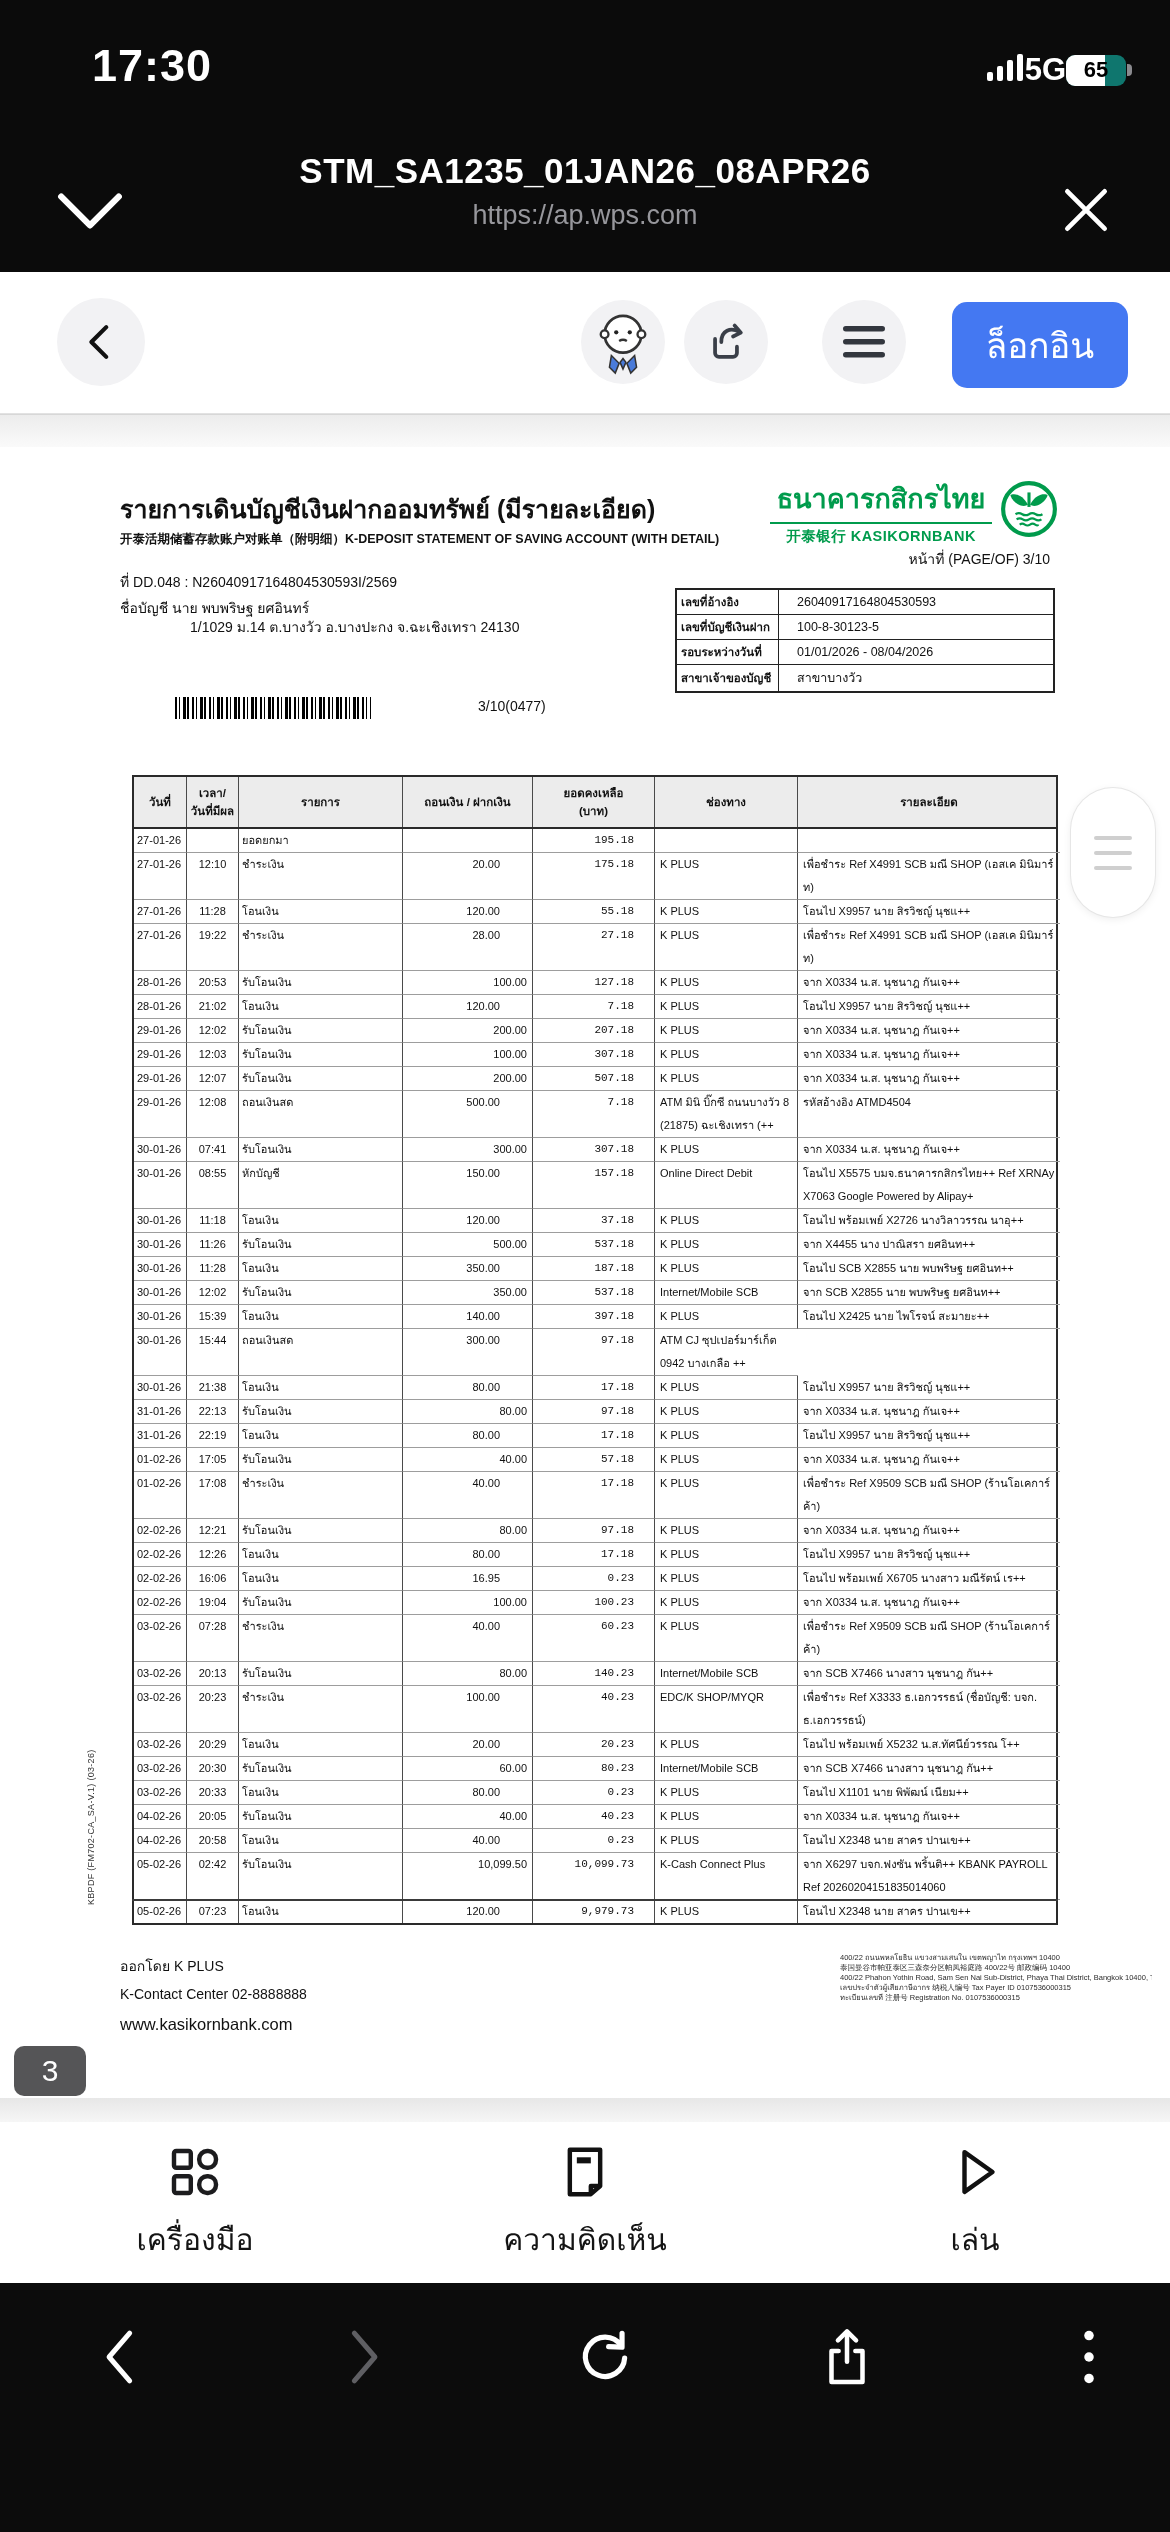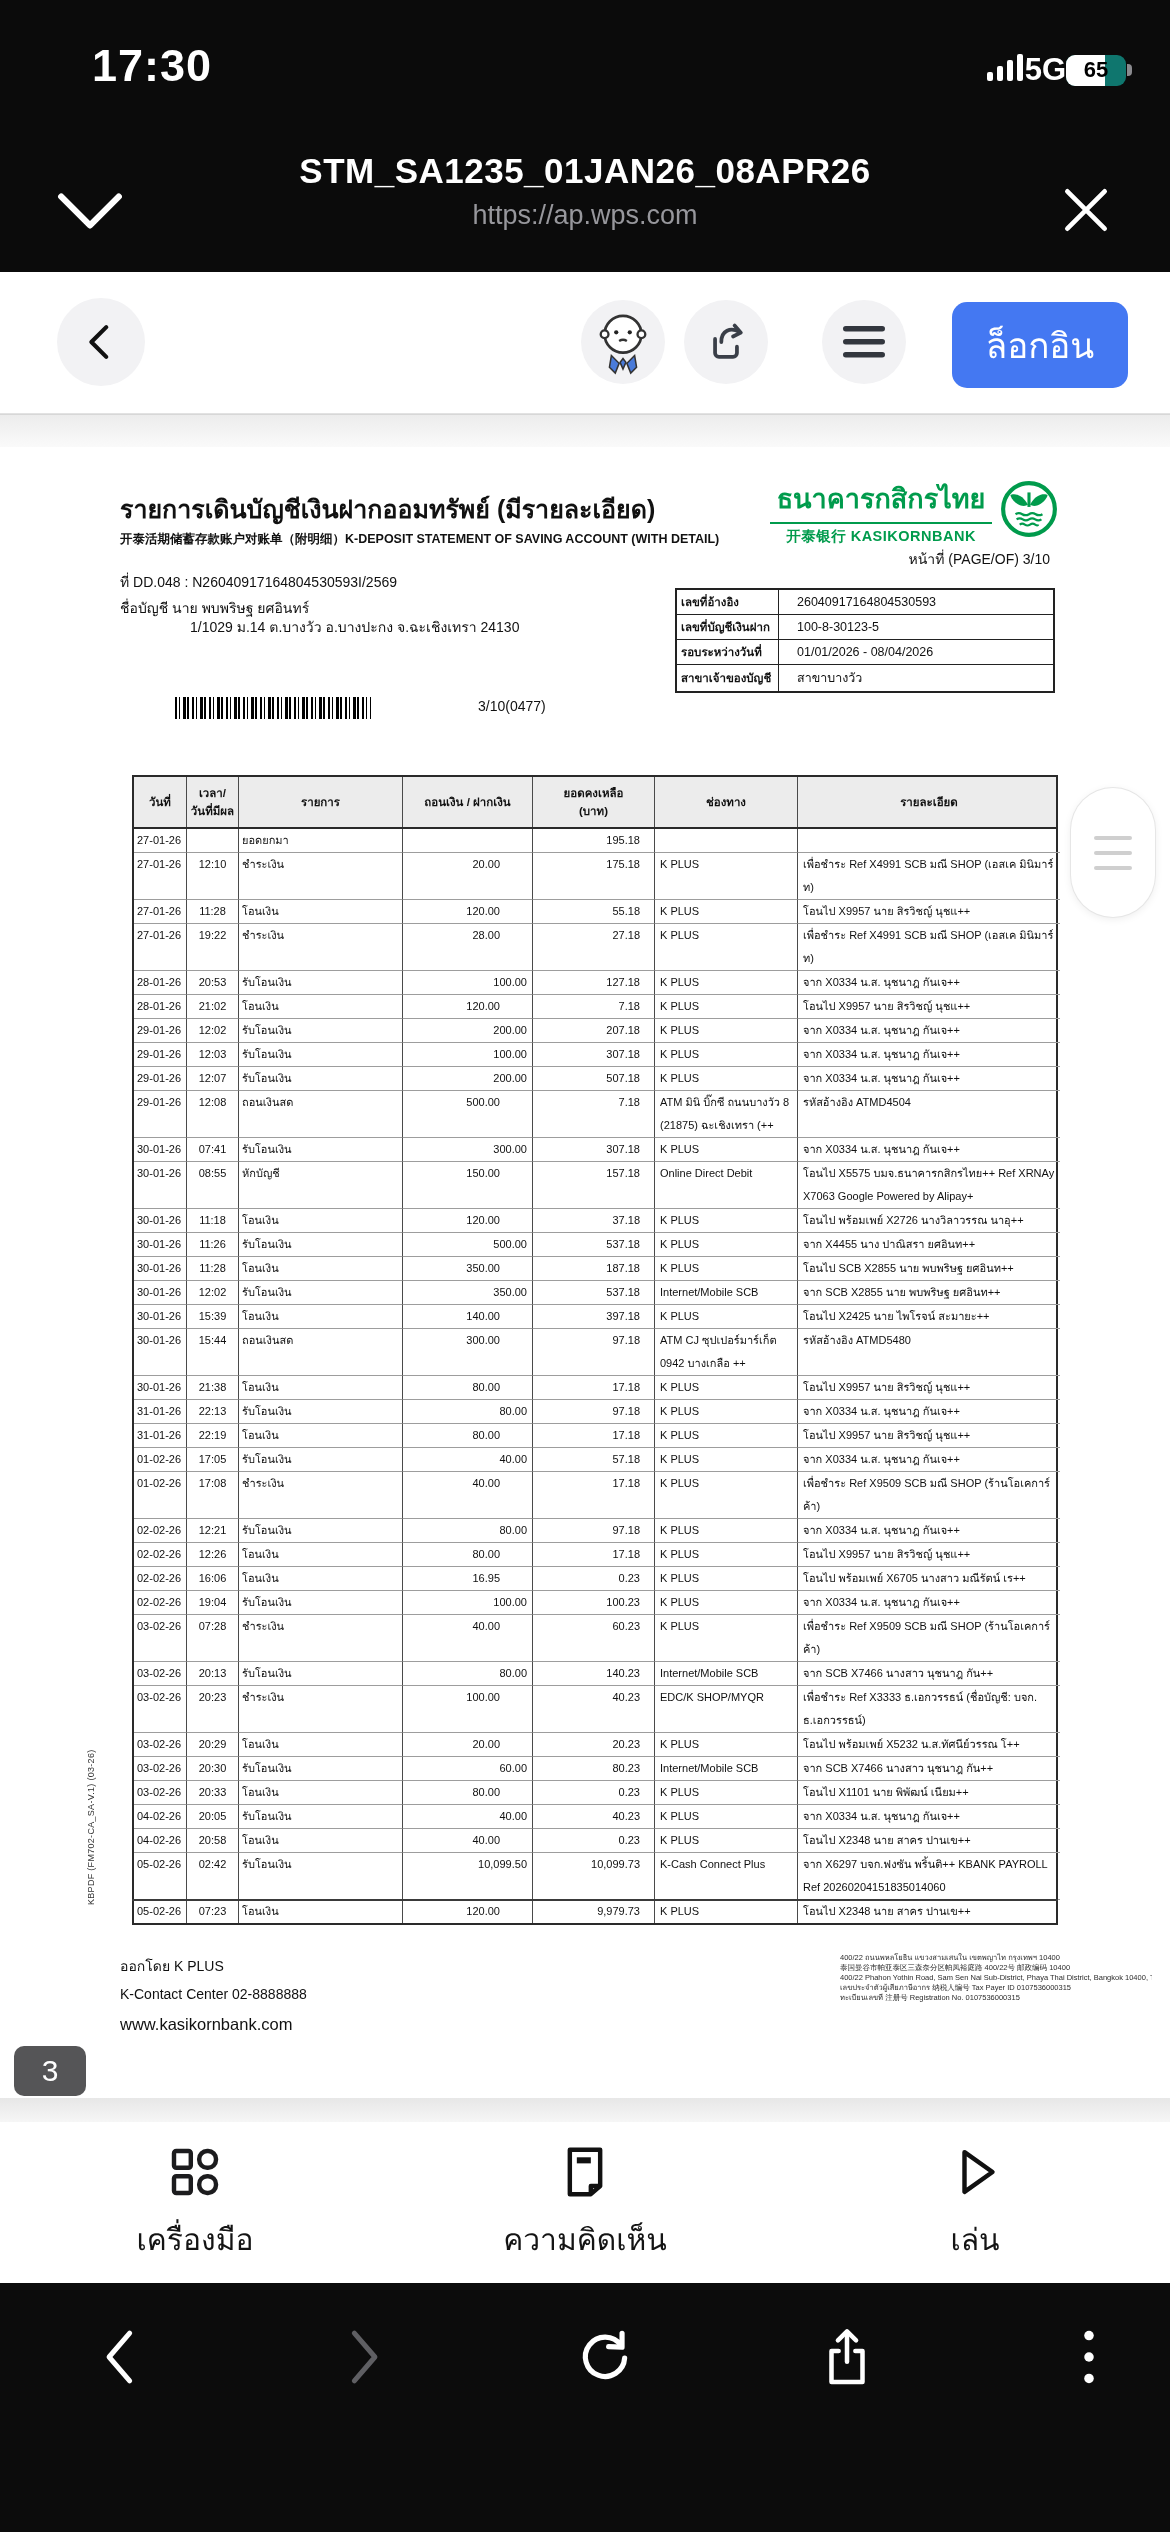--- a/index.html
+++ b/index.html
@@ -65,21 +65,21 @@
     font-weight:700; font-size:11.5px; line-height:1.6; white-space:pre-line; min-height:50px; padding:2px; }
   .shcell:last-child { border-right:none; }
   .srow { }
   .scell { border-right:1px solid #4a4a4a; border-bottom:1px solid #9d9d9d; padding:0 3px; font-size:11px; line-height:23px; color:#101010; min-height:23px; }
   .scell:last-child { border-right:none; }
   .srow:last-child .scell { border-bottom:none; }
   .c-time { text-align:center; }
   .c-amt { text-align:right; }
   .c-amt.wd { padding-right:32px; }
   .c-amt.dep { padding-right:5px; }
-  .c-bal { text-align:right; padding-right:14px; }
+  .c-bal { text-align:right; padding-right:20px;font-family:Liberation Mono, monospace; }
   .c-det, .c-ch { padding-left:5px; }
   .stmt-underline { position:absolute; left:132px; top:1452px; width:926px; height:2px; background:#3a3a3a; }
   .side-code { position:absolute; left:86px; top:1458px; transform:rotate(-90deg); transform-origin:left top;
     font-size:9px; color:#333; white-space:nowrap; letter-spacing:0.3px; }
   .footer-left { position:absolute; left:120px; top:1508px; }
   .fl-1 { font-size:14px; }
   .fl-2 { font-size:14px; margin-top:9px; }
   .fl-3 { font-size:16.5px; margin-top:13px; }
   .footer-right { position:absolute; left:840px; top:1506px; width:312px; }
   .fr-line { font-size:7.5px; line-height:10px; color:#2b2b2b; white-space:nowrap; overflow:hidden; }
@@ -391,21 +391,20 @@
             <div class="scell c-ch">K PLUS</div>
             <div class="scell c-det">โอนไป X2425 นาย ไพโรจน์ สะมายะ++</div>
           </div>
           <div class="grid7 srow">
             <div class="scell c-date">30-01-26</div>
             <div class="scell c-time">15:44</div>
             <div class="scell c-desc">ถอนเงินสด</div>
             <div class="scell c-amt wd">300.00</div>
             <div class="scell c-bal">97.18</div>
             <div class="scell c-ch">ATM CJ ซุปเปอร์มาร์เก็ต 0942 บางเกลือ ++</div>
-            <div class="scell c-det">รหัสอ้างอิง ATMD5480</div>
           </div>
           <div class="grid7 srow">
             <div class="scell c-date">30-01-26</div>
             <div class="scell c-time">21:38</div>
             <div class="scell c-desc">โอนเงิน</div>
             <div class="scell c-amt wd">80.00</div>
             <div class="scell c-bal">17.18</div>
             <div class="scell c-ch">K PLUS</div>
             <div class="scell c-det">โอนไป X9957 นาย สิรวิชญ์ นุชแ++</div>
           </div>

